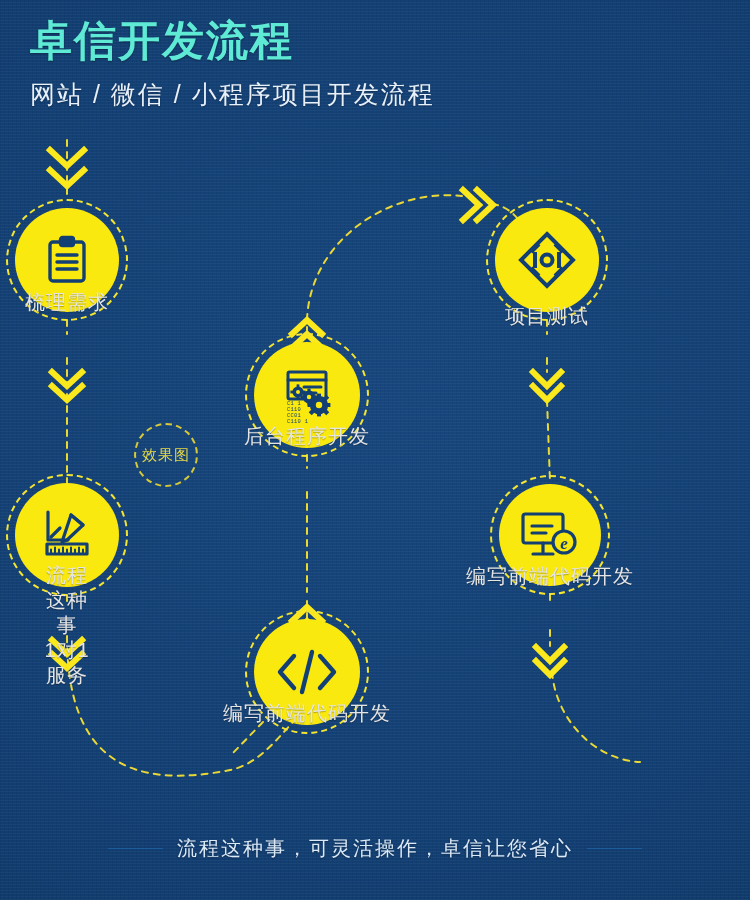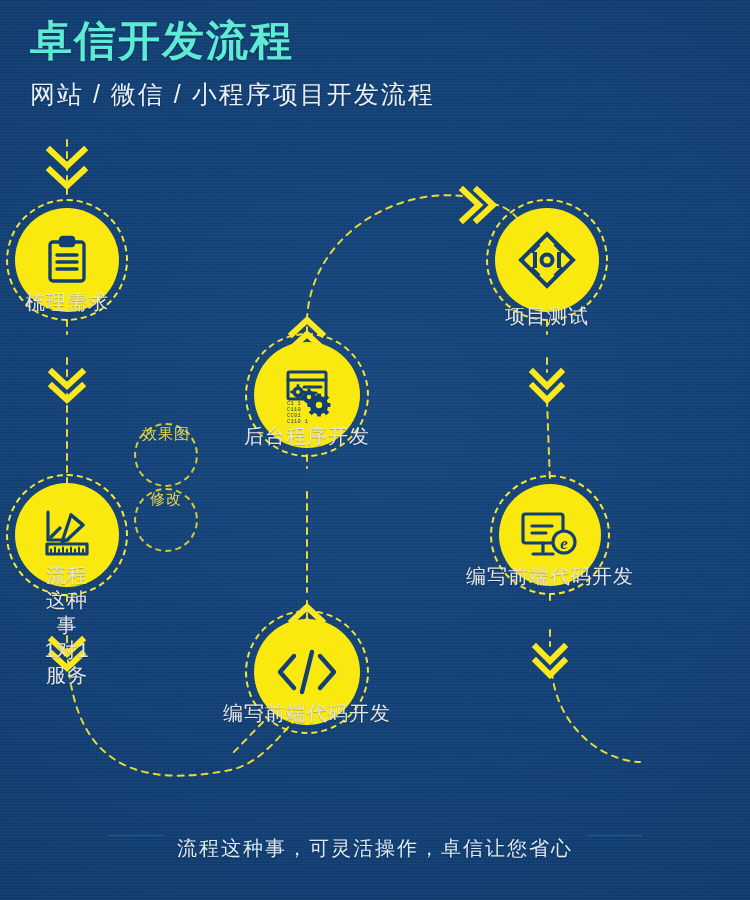--- a/index.html
+++ b/index.html
@@ -49,28 +49,28 @@
     color:#e5e5e5;font-size:20px;font-weight:normal;white-space:nowrap;
     text-align:center;line-height:1.25;letter-spacing:1px;
     text-shadow:0 1px 1px rgba(0,0,0,.3);
   }
 
   
   .bubble{
     position:absolute;transform:translate(-50%,-50%);
     width:60px;height:60px;border-radius:50%;
     border:2px dashed #d6c93a;
-    display:flex;align-items:flex-start;justify-content:center;
+    display:flex;align-items:center;justify-content:center;
     color:#e5d94a;font-size:15px;letter-spacing:1px;
   }
 
   
   .footer{
     position:absolute;left:0;right:0;bottom:38px;
-    display:flex;justify-content:center;gap:14px;margin-top:48px;
+    display:flex;align-items:center;justify-content:center;gap:14px;margin-top:48px;
   }
   .footer .rule{width:55px;height:1px;background:#1e5d9c;}
   .footer .ftext{
     color:#dce9f6;font-size:20px;letter-spacing:2px;white-space:nowrap;
     text-shadow:0 1px 2px rgba(0,0,0,.3);
   }
 </style>
 </head>
 <body>
 
@@ -187,23 +187,20 @@
           <path d="M13 43.5 V48 M17 41.5 V48 M21 43.5 V48 M25 41.5 V48 M29 43.5 V48 M33 41.5 V48 M37 43.5 V48 M41 41.5 V48 M45 43.5 V48" stroke-width="2"></path>
         </g>
       </svg>
     </div>
     <div class="node-label" style="top:80px;white-space:pre-line;">流程这种事
 1对1服务</div>
   </div>
 
   <div class="bubble" style="left:166px;top:455px;">
     <span>效果图</span>
-  </div>
-  <div class="bubble" style="left:166px;top:520px;">
-    <span>修改</span>
   </div>
 
   <div class="node" style="left:307px;top:395px;">
     <div class="disc" style="width:106px;height:106px;">
       <svg width="62" height="62" viewBox="0 0 62 62">
         <g fill="none" stroke="#123f74" stroke-width="3" stroke-linejoin="round" stroke-linecap="round">
           <rect x="12" y="8" width="38" height="27" rx="1.5"></rect>
           <path d="M12 16 H50"></path>
           <path d="M28 23 H45 M28 29 H40"></path>
         </g>

